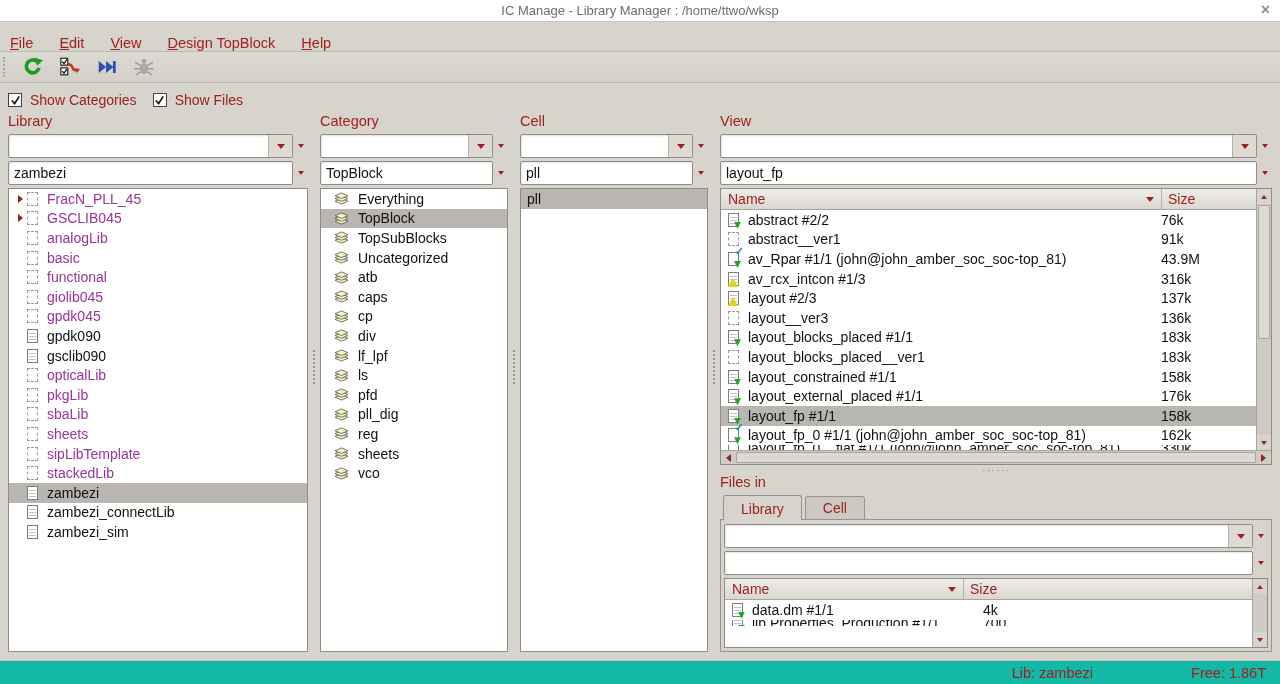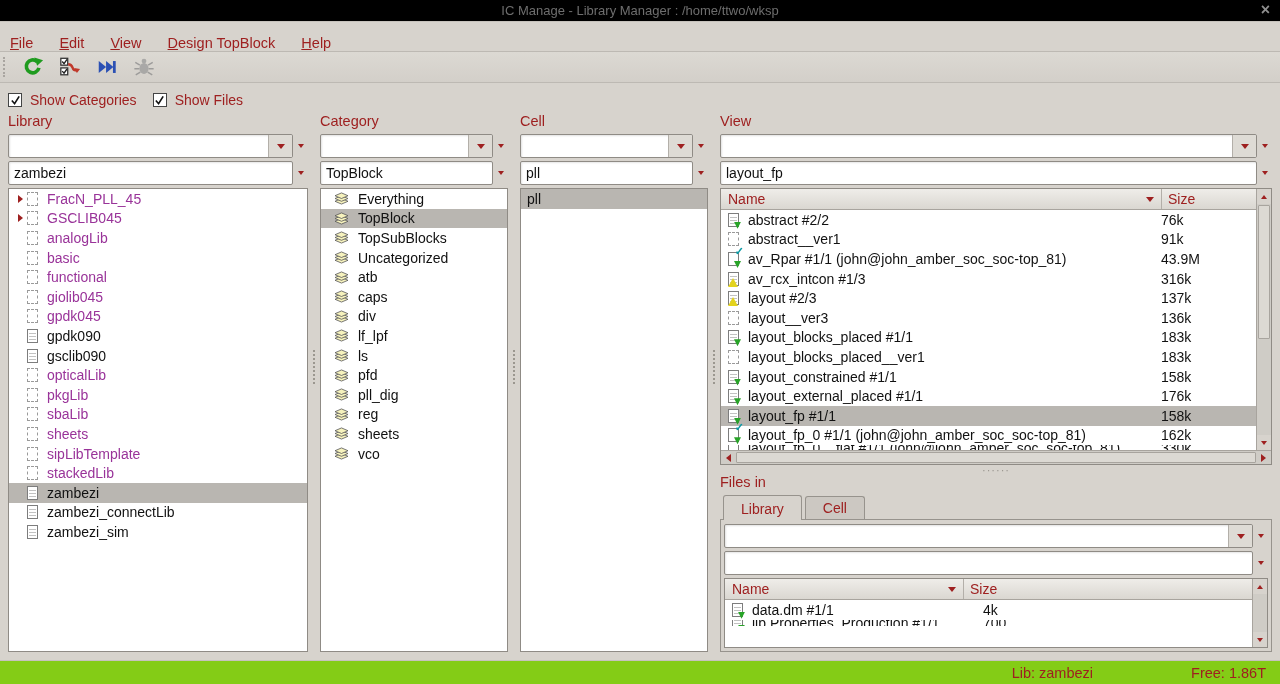--- a/index.html
+++ b/index.html
@@ -4,21 +4,21 @@
 <style>
   * { box-sizing: border-box; }
   html,body { margin:0; padding:0; }
   body {
     width:1280px; height:684px; overflow:hidden;
     background:#d7d3cd; color:#1a1a1a;
     font-family:"Liberation Sans", sans-serif; font-size:14px;
     display:flex; flex-direction:column;
   }
   
-  .titlebar { height:22px; flex:none; background:#000000; border-bottom:1px solid #c6c2bc;
+  .titlebar { height:22px; flex:none; background:#ffffff; border-bottom:1px solid #c6c2bc;
     display:flex; align-items:center; justify-content:center; position:relative;
     color:#6e6e6e; font-size:13px; }
   .close-x { position:absolute; right:10px; top:1px; color:#8f8f8f; font-size:16px; font-weight:bold; cursor:default; }
   
   .menubar { height:30px; flex:none; display:flex; align-items:flex-end; gap:26px;
     padding-left:10px; border-bottom:1px solid #bdb9b3; }
   .menu-item { color:#9e2020; font-size:14.5px; cursor:default; white-space:nowrap; }
   .menu-item .mn { text-decoration:underline; }
   
   .toolbar { height:31px; flex:none; display:flex; align-items:center; gap:11px;
@@ -113,21 +113,21 @@
   .tab.active { background:#d7d3cd; padding-top:5px; margin-bottom:-1px; }
   .files-panel { flex:1; min-height:0; border:1px solid #97938d; background:#d7d3cd;
     padding:4px 3px 3px 3px; display:flex; flex-direction:column; }
   .ftable { flex:1; min-height:0; display:flex; flex-direction:column; border:1px solid #8f8b85; background:#fff; }
   .ft-main { flex:1; min-height:0; display:flex; }
   .th-fname { width:238px; flex:none; display:flex; align-items:center; justify-content:space-between; padding:0 7px; }
   .th-fsize { flex:1; border-left:1px solid #b3afa9; padding-left:6px; align-self:stretch; display:flex; align-items:center; }
   .fname { width:231px; flex:none; overflow:hidden; }
   .fsize { flex:1; }
   
-  .statusbar { height:24px; flex:none; background:#84cc16; border-top:1px solid #c6c2bc;
+  .statusbar { height:24px; flex:none; background:#14b8a6; border-top:1px solid #c6c2bc;
     display:flex; align-items:center; justify-content:flex-end; color:#9e2020; font-size:14.5px; padding-right:14px; }
   .status-lib { margin-right:98px; }
 </style>
 </head>
 <body>
 
 <div class="titlebar">
   <span>IC Manage - Library Manager : /home/ttwo/wksp</span>
   <span class="close-x">×</span>
 </div>
@@ -395,20 +395,28 @@
 
         <div class="lrow">
           <svg class="cat-ic" viewBox="0 0 18 14">
             <path d="M2 10 L9 13 L16 10 L9 7 Z" fill="#f6f2bd" stroke="#5a5a5a" stroke-width="0.9"></path>
             <path d="M2 7 L9 10 L16 7 L9 4 Z" fill="#f6f2bd" stroke="#5a5a5a" stroke-width="0.9"></path>
             <path d="M2 4 L9 7 L16 4 L9 1 Z" fill="#f6f2bd" stroke="#5a5a5a" stroke-width="0.9"></path>
           </svg>
           <span class="black">caps</span>
         </div>
 
+        <div class="lrow">
+          <svg class="cat-ic" viewBox="0 0 18 14">
+            <path d="M2 10 L9 13 L16 10 L9 7 Z" fill="#f6f2bd" stroke="#5a5a5a" stroke-width="0.9"></path>
+            <path d="M2 7 L9 10 L16 7 L9 4 Z" fill="#f6f2bd" stroke="#5a5a5a" stroke-width="0.9"></path>
+            <path d="M2 4 L9 7 L16 4 L9 1 Z" fill="#f6f2bd" stroke="#5a5a5a" stroke-width="0.9"></path>
+          </svg>
+          <span class="black">cp</span>
+        </div>
 
         <div class="lrow">
           <svg class="cat-ic" viewBox="0 0 18 14">
             <path d="M2 10 L9 13 L16 10 L9 7 Z" fill="#f6f2bd" stroke="#5a5a5a" stroke-width="0.9"></path>
             <path d="M2 7 L9 10 L16 7 L9 4 Z" fill="#f6f2bd" stroke="#5a5a5a" stroke-width="0.9"></path>
             <path d="M2 4 L9 7 L16 4 L9 1 Z" fill="#f6f2bd" stroke="#5a5a5a" stroke-width="0.9"></path>
           </svg>
           <span class="black">div</span>
         </div>
 

